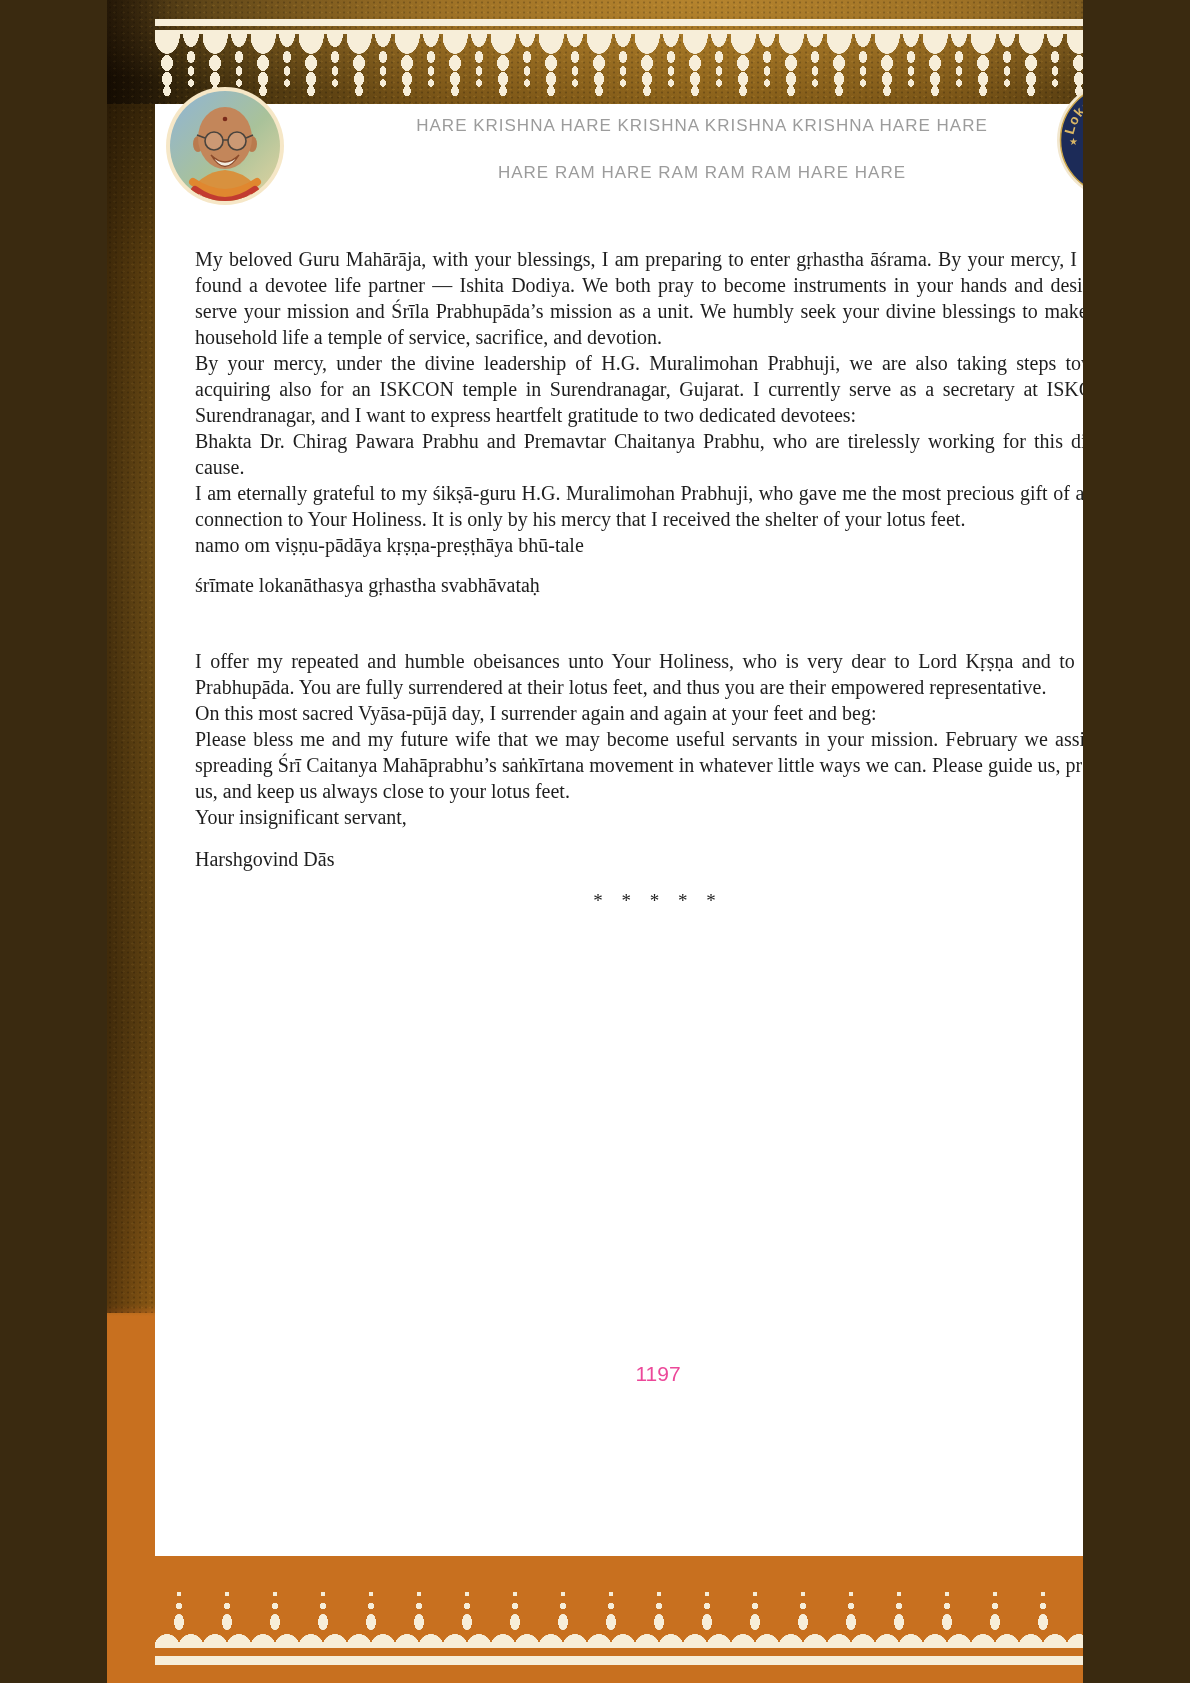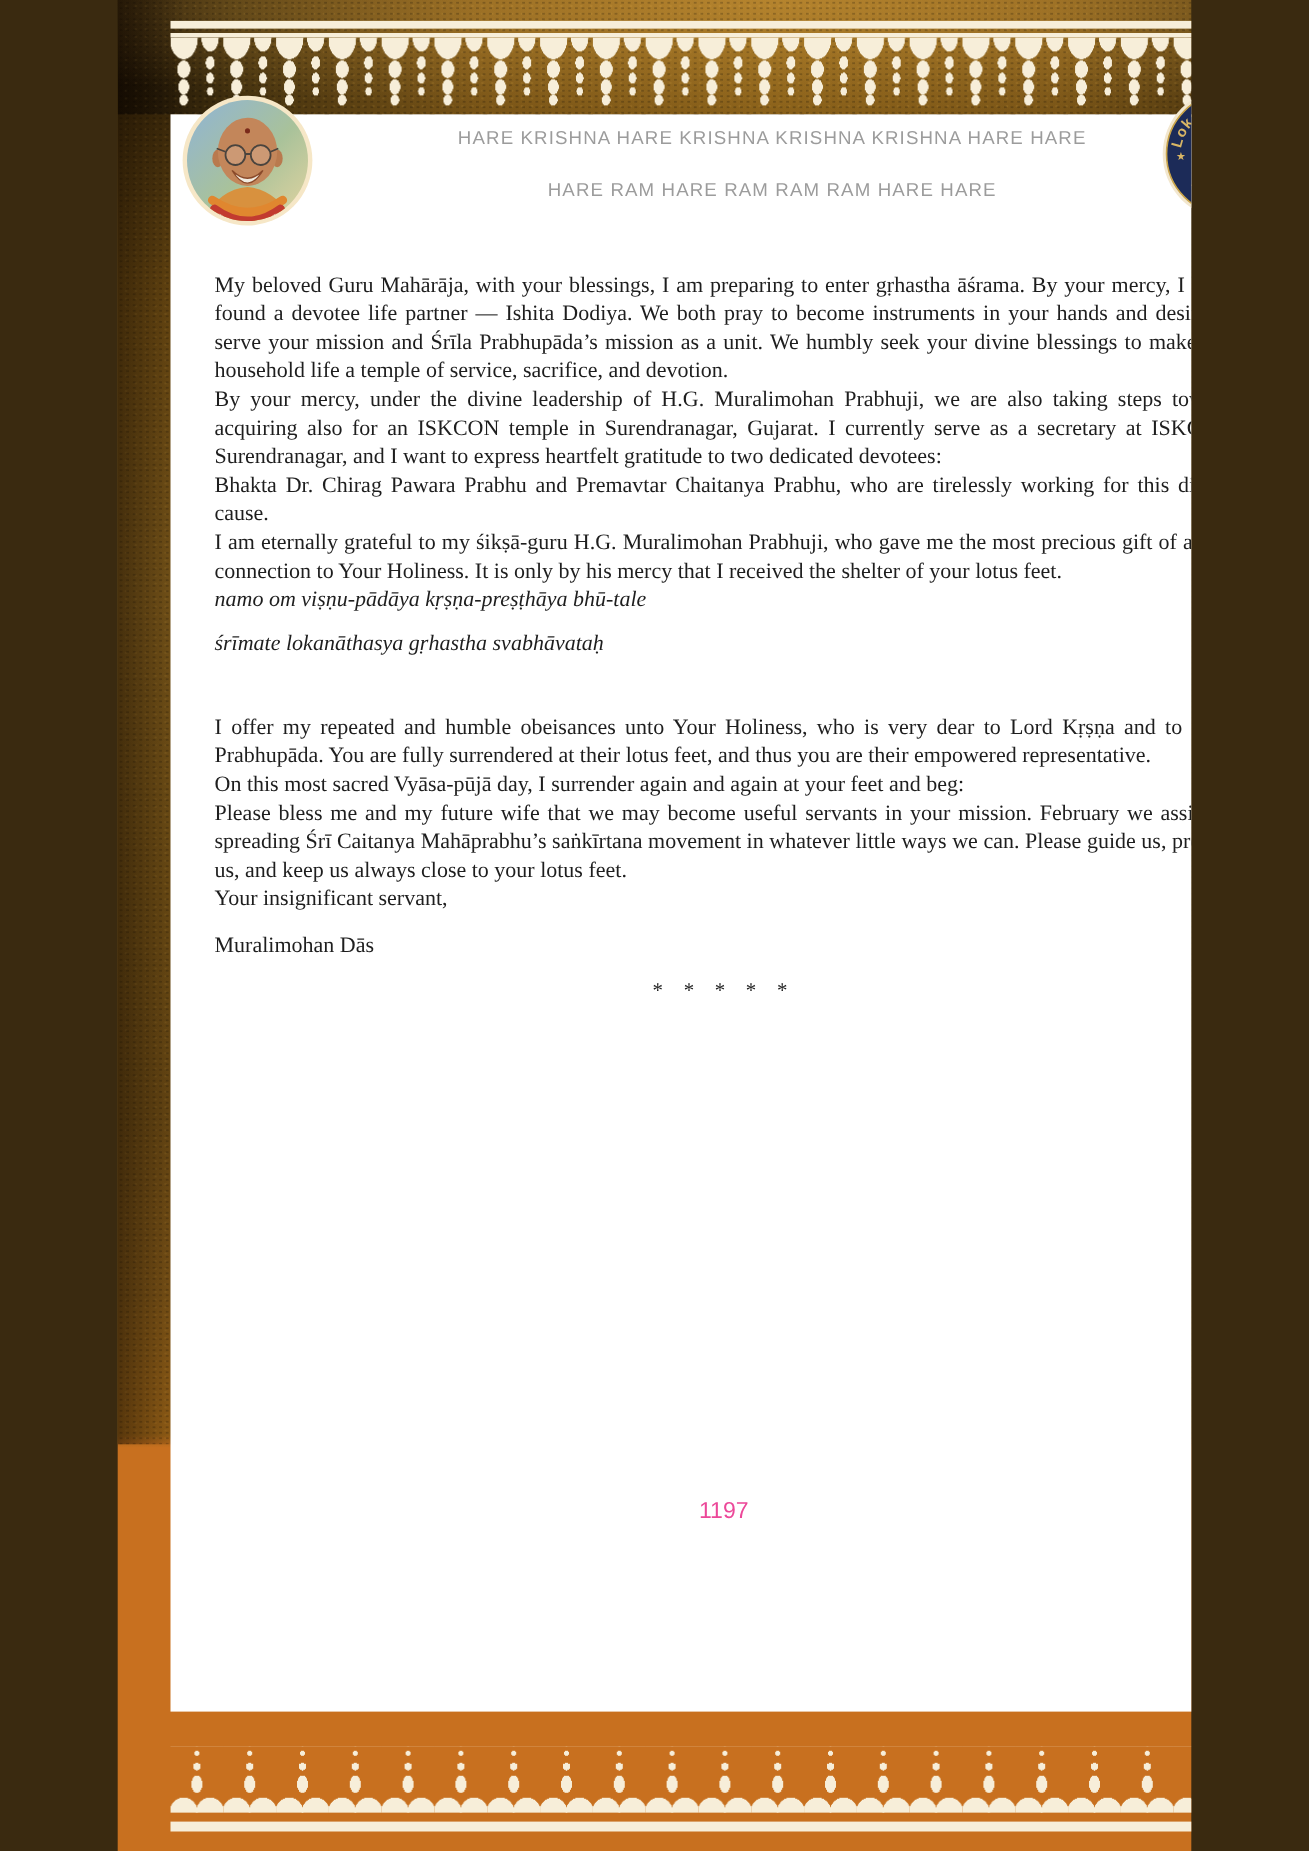--- a/index.html
+++ b/index.html
@@ -61,21 +61,21 @@
     font-family:"Liberation Sans", sans-serif; font-size:17px; letter-spacing:1px; color:#9c9c9c; }
   .mantra .m-line { margin:0 0 27px 0; font-weight:400; }
 
   .letter { position:absolute; left:40px; top:142px; width:926px; color:#1e1e1e;
     font-size:20px; line-height:26px; }
   .letter p { margin:0; text-align:justify; }
   .p-0 { margin-bottom:46px; }
   .p-1 { margin-bottom:12px; }
   .p-2 { margin-bottom:56px; }
   .p-3 { margin-bottom:52px; }
-  .verse { margin:0 0 14px 0 !important; text-align:center;font-style:italic; }
+  .verse { margin:0 0 14px 0 !important; text-align:center; }
   .verse-last { margin-bottom:50px !important; }
   .p-4 { margin-bottom:46px; }
   .p-5 { margin-bottom:16px; }
   .p-6 { margin-bottom:54px; }
   .sig { margin-bottom:16px !important; text-align:left !important; }
   .separator { margin-top:12px; text-align:center; letter-spacing:7px; font-size:19px; color:#1e1e1e; }
 
   .page-footer { position:absolute; left:40px; width:926px; top:1258px; height:30px; }
   .pagenum { position:absolute; left:0; right:0; text-align:center;
     font-family:"Liberation Sans", sans-serif; font-size:21px; color:#ec4899; }
@@ -110,21 +110,21 @@
       <p class="p-0">My beloved Guru Mahārāja, with your blessings, I am preparing to enter gṛhastha āśrama. By your mercy, I have found a devotee life partner — Ishita Dodiya. We both pray to become instruments in your hands and desire to serve your mission and Śrīla Prabhupāda’s mission as a unit. We humbly seek your divine blessings to make our household life a temple of service, sacrifice, and devotion.</p>
       <p class="p-1">By your mercy, under the divine leadership of H.G. Muralimohan Prabhuji, we are also taking steps toward acquiring also for an ISKCON temple in Surendranagar, Gujarat. I currently serve as a secretary at ISKCON Surendranagar, and I want to express heartfelt gratitude to two dedicated devotees:</p>
       <p class="p-2">Bhakta Dr. Chirag Pawara Prabhu and Premavtar Chaitanya Prabhu, who are tirelessly working for this divine cause.</p>
       <p class="p-3">I am eternally grateful to my śikṣā-guru H.G. Muralimohan Prabhuji, who gave me the most precious gift of all — connection to Your Holiness. It is only by his mercy that I received the shelter of your lotus feet.</p>
       <p class="verse">namo om viṣṇu-pādāya kṛṣṇa-preṣṭhāya bhū-tale</p>
       <p class="verse verse-last">śrīmate lokanāthasya gṛhastha svabhāvataḥ</p>
       <p class="p-4">I offer my repeated and humble obeisances unto Your Holiness, who is very dear to Lord Kṛṣṇa and to Śrīla Prabhupāda. You are fully surrendered at their lotus feet, and thus you are their empowered representative.</p>
       <p class="p-5">On this most sacred Vyāsa-pūjā day, I surrender again and again at your feet and beg:</p>
       <p class="p-6">Please bless me and my future wife that we may become useful servants in your mission. February we assist in spreading Śrī Caitanya Mahāprabhu’s saṅkīrtana movement in whatever little ways we can. Please guide us, protect us, and keep us always close to your lotus feet.</p>
       <p class="sig">Your insignificant servant,</p>
-      <p class="sig">Muralimohan Dās</p>
+      <p class="sig">Harshgovind Dās</p>
       <div class="separator">* * * * *</div>
     </div>
 
     <div class="page-footer">
       <div class="pagenum">1197</div>
       <div class="vol">VOL-2</div>
     </div>
 
   </div>
 

